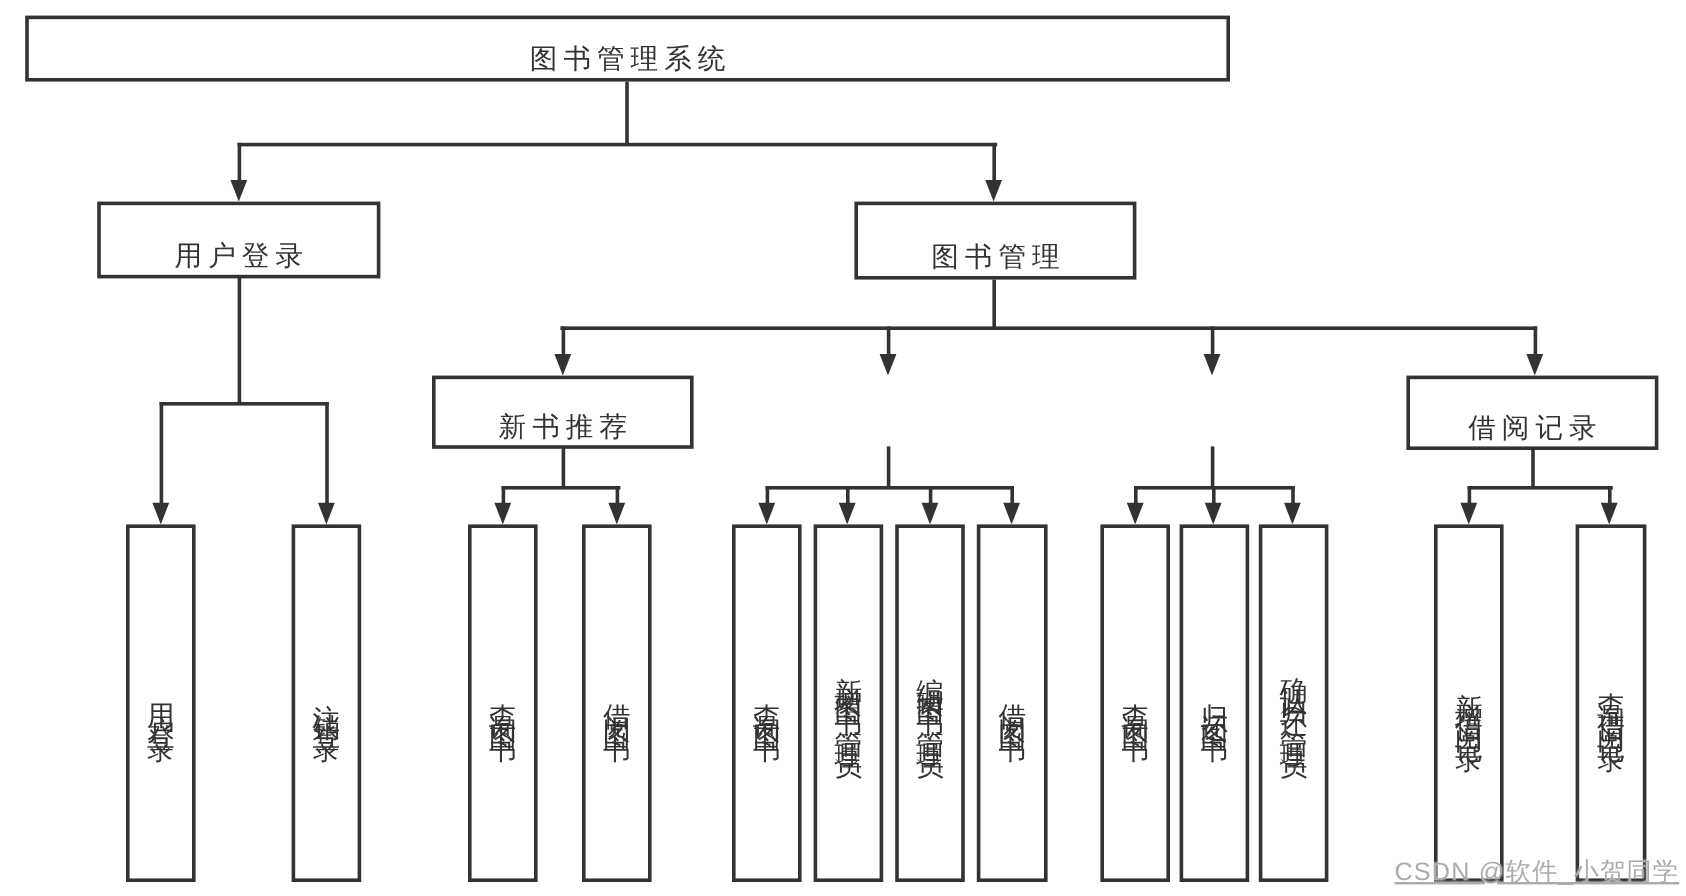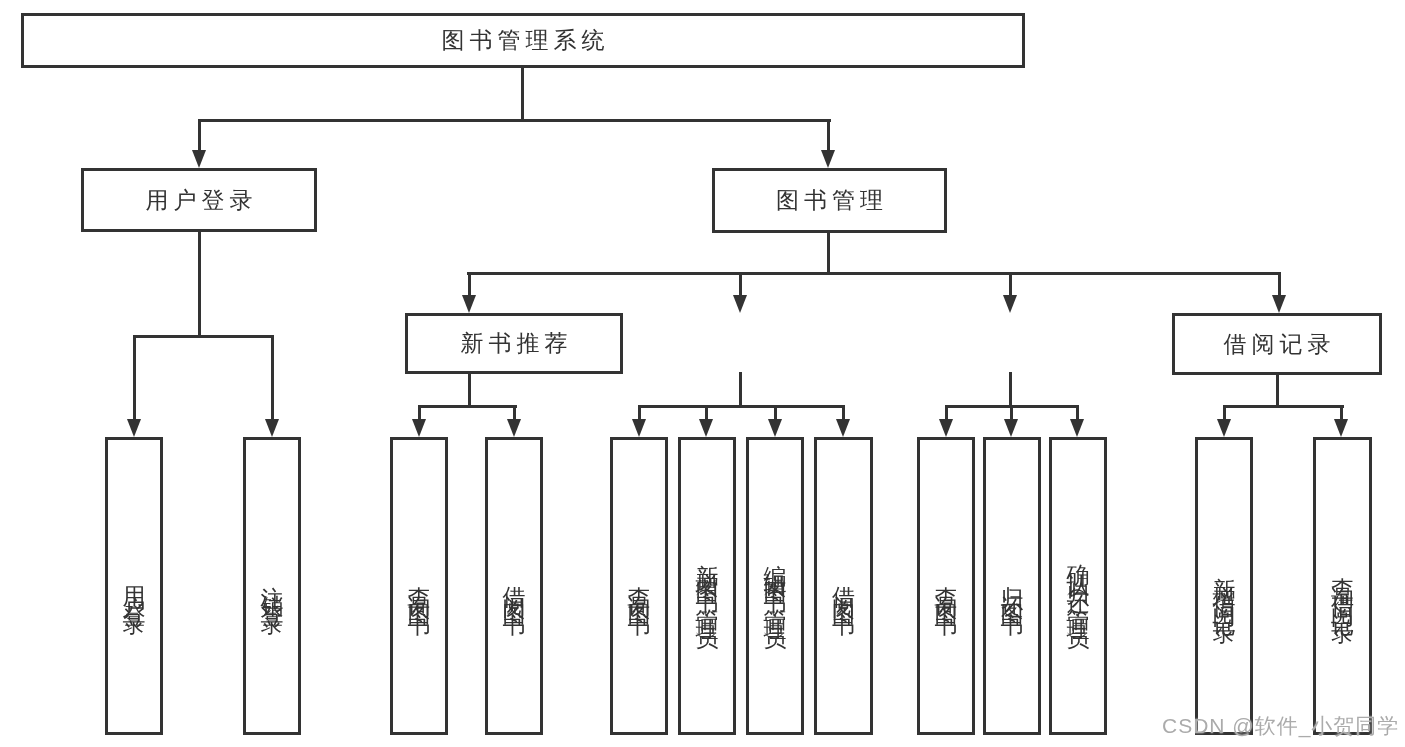--- a/index.html
+++ b/index.html
@@ -2,40 +2,41 @@
 <html><head>
 <meta charset="utf-8">
 <style>
   html,body{margin:0;padding:0;background:#fff;}
   .canvas{
     position:relative;width:1405px;height:747px;background:#ffffff;
     font-family:"Liberation Sans","DejaVu Sans",sans-serif;color:#333333;overflow:hidden;
   }
   .box{
     position:absolute;box-sizing:border-box;border:3px solid #333333;background:#ffffff;
-    display:flex;align-items:center;justify-content:center;
+    display:flex;align-items:flex-end;justify-content:center;
   }
   .box-label{font-size:23px;letter-spacing:5px;color:#333333;white-space:nowrap;text-indent:5px;}
   .leaf{position:absolute;box-sizing:border-box;border:3px solid #333333;background:#ffffff;
     top:437px;height:298px;width:58px;display:flex;align-items:center;justify-content:center;}
   .vtext{
     writing-mode:vertical-rl;text-orientation:mixed;
     font-size:23px;letter-spacing:9px;color:#333333;line-height:1;
   }
   .hline{position:absolute;height:3px;background:#333333;}
   .vline{position:absolute;width:3px;background:#333333;}
   .arrow{
     position:absolute;width:0;height:0;
     border-left:7px solid transparent;border-right:7px solid transparent;
     border-top:18px solid #333333;
   }
   .watermark{
     position:absolute;left:1162px;top:712px;z-index:5;
     font-size:21px;color:#ababab;letter-spacing:1px;white-space:nowrap;
     text-shadow:0 0 2px #ffffff;
+    text-decoration:underline;
   }
 </style>
 </head>
 <body>
 
 <div class="canvas">
 
   <div class="box" style="left:21px;top:13px;width:1004px;height:55px;">
     <span class="box-label">图书管理系统</span>
   </div>
@@ -65,21 +66,21 @@
   <div class="hline" style="left:467px;top:272px;width:814px;"></div>
   <div class="vline" style="left:468px;top:272px;height:26px;"></div>
   <div class="arrow" style="left:462px;top:295px;"></div>
   <div class="vline" style="left:739px;top:272px;height:26px;"></div>
   <div class="arrow" style="left:733px;top:295px;"></div>
   <div class="vline" style="left:1009px;top:272px;height:26px;"></div>
   <div class="arrow" style="left:1003px;top:295px;"></div>
   <div class="vline" style="left:1278px;top:272px;height:26px;"></div>
   <div class="arrow" style="left:1272px;top:295px;"></div>
 
-  <div class="box" style="left:360px;top:313px;width:218px;height:61px;margin-left:45px;">
+  <div class="box" style="left:360px;top:313px;width:218px;height:61px;">
     <span class="box-label">新书推荐</span>
   </div>
   <div class="box" style="left:1172px;top:313px;width:210px;height:62px;">
     <span class="box-label">借阅记录</span>
   </div>
 
   <div class="vline" style="left:468px;top:372px;height:35px;"></div>
   <div class="hline" style="left:418px;top:405px;width:99px;"></div>
   <div class="vline" style="left:418px;top:405px;height:16px;"></div>
   <div class="arrow" style="left:412px;top:419px;"></div>

